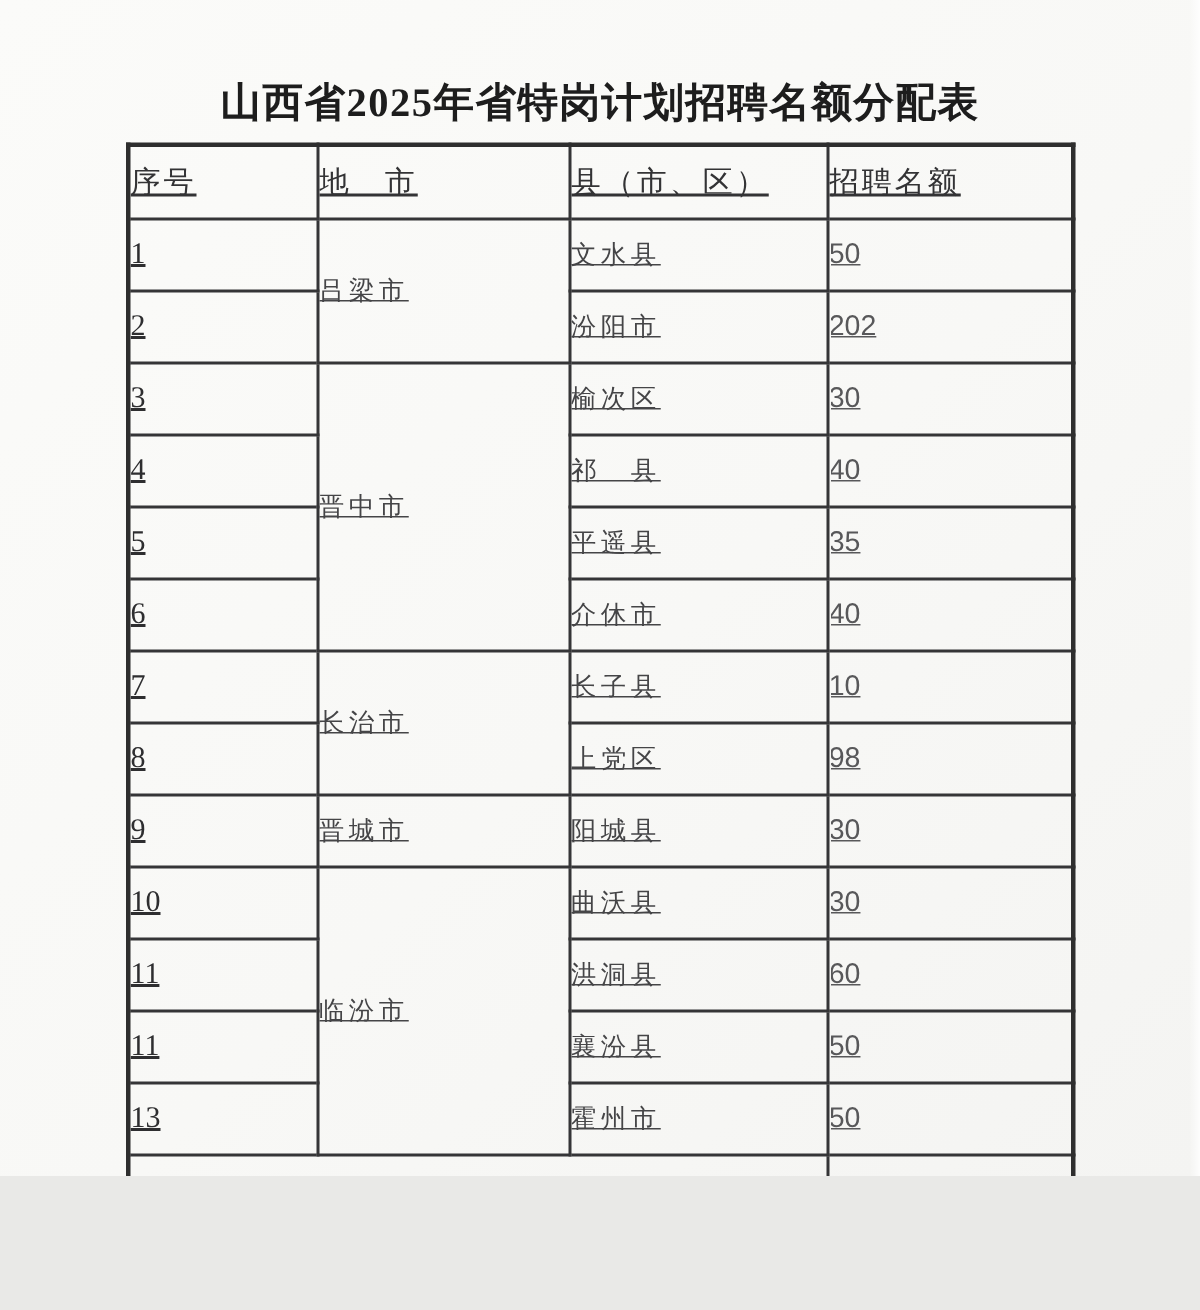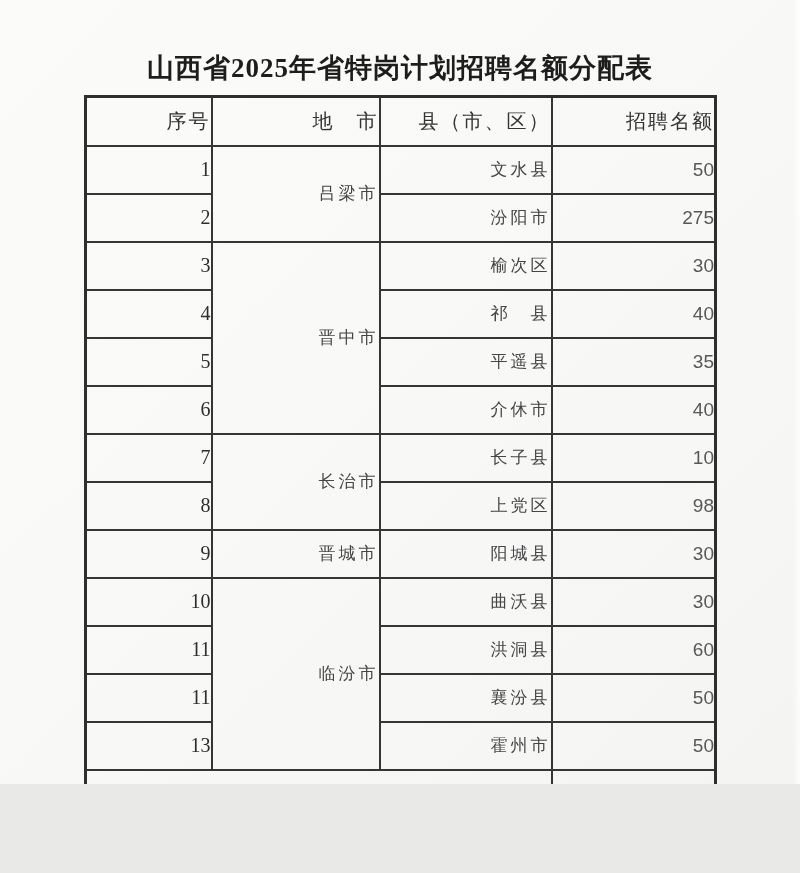--- a/index.html
+++ b/index.html
@@ -37,24 +37,25 @@
     position: absolute;
     left: 84px;
     top: 95px;
     width: 630px;
     border-collapse: collapse;
     table-layout: fixed;
     border: 3px solid #2e2e2e;
   }
   .quota-table td, .quota-table th {
     border: 2px solid #353537;
-    text-align: right;
+    text-align: left;
     vertical-align: middle;
     padding: 0;
     overflow: hidden;
+    text-decoration: underline;
   }
   .quota-table thead tr { height: 49px; }
   .quota-table tbody tr { height: 48px; }
   .quota-table tr.total-row { height: 49px; }
   th.hdr {
     font-weight: normal;
     font-size: 20px;
     letter-spacing: 2px;
     color: #333335;
   }
@@ -64,20 +65,21 @@
   }
   td.city-cell, td.county-cell {
     font-size: 17px;
     letter-spacing: 3px;
     color: #454547;
   }
   td.quota-cell {
     font-family: "Liberation Sans", "DejaVu Sans", sans-serif;
     font-size: 19px;
     color: #58585a;
+    border-radius: 16px;
   }
   td.total-label-cell {
     font-size: 16px;
     letter-spacing: 2px;
     color: #38383a;
   }
   td.total-value-cell {
     font-family: "Liberation Sans", "DejaVu Sans", sans-serif;
     font-size: 21px;
     color: #58585a;
@@ -107,21 +109,21 @@
     <tbody>
       <tr>
         <td class="seq-cell">1</td>
         <td class="city-cell" rowspan="2">吕梁市</td>
         <td class="county-cell">文水县</td>
         <td class="quota-cell">50</td>
       </tr>
       <tr>
         <td class="seq-cell">2</td>
         <td class="county-cell">汾阳市</td>
-        <td class="quota-cell">275</td>
+        <td class="quota-cell">202</td>
       </tr>
       <tr>
         <td class="seq-cell">3</td>
         <td class="city-cell" rowspan="4">晋中市</td>
         <td class="county-cell">榆次区</td>
         <td class="quota-cell">30</td>
       </tr>
       <tr>
         <td class="seq-cell">4</td>
         <td class="county-cell">祁　县</td>

